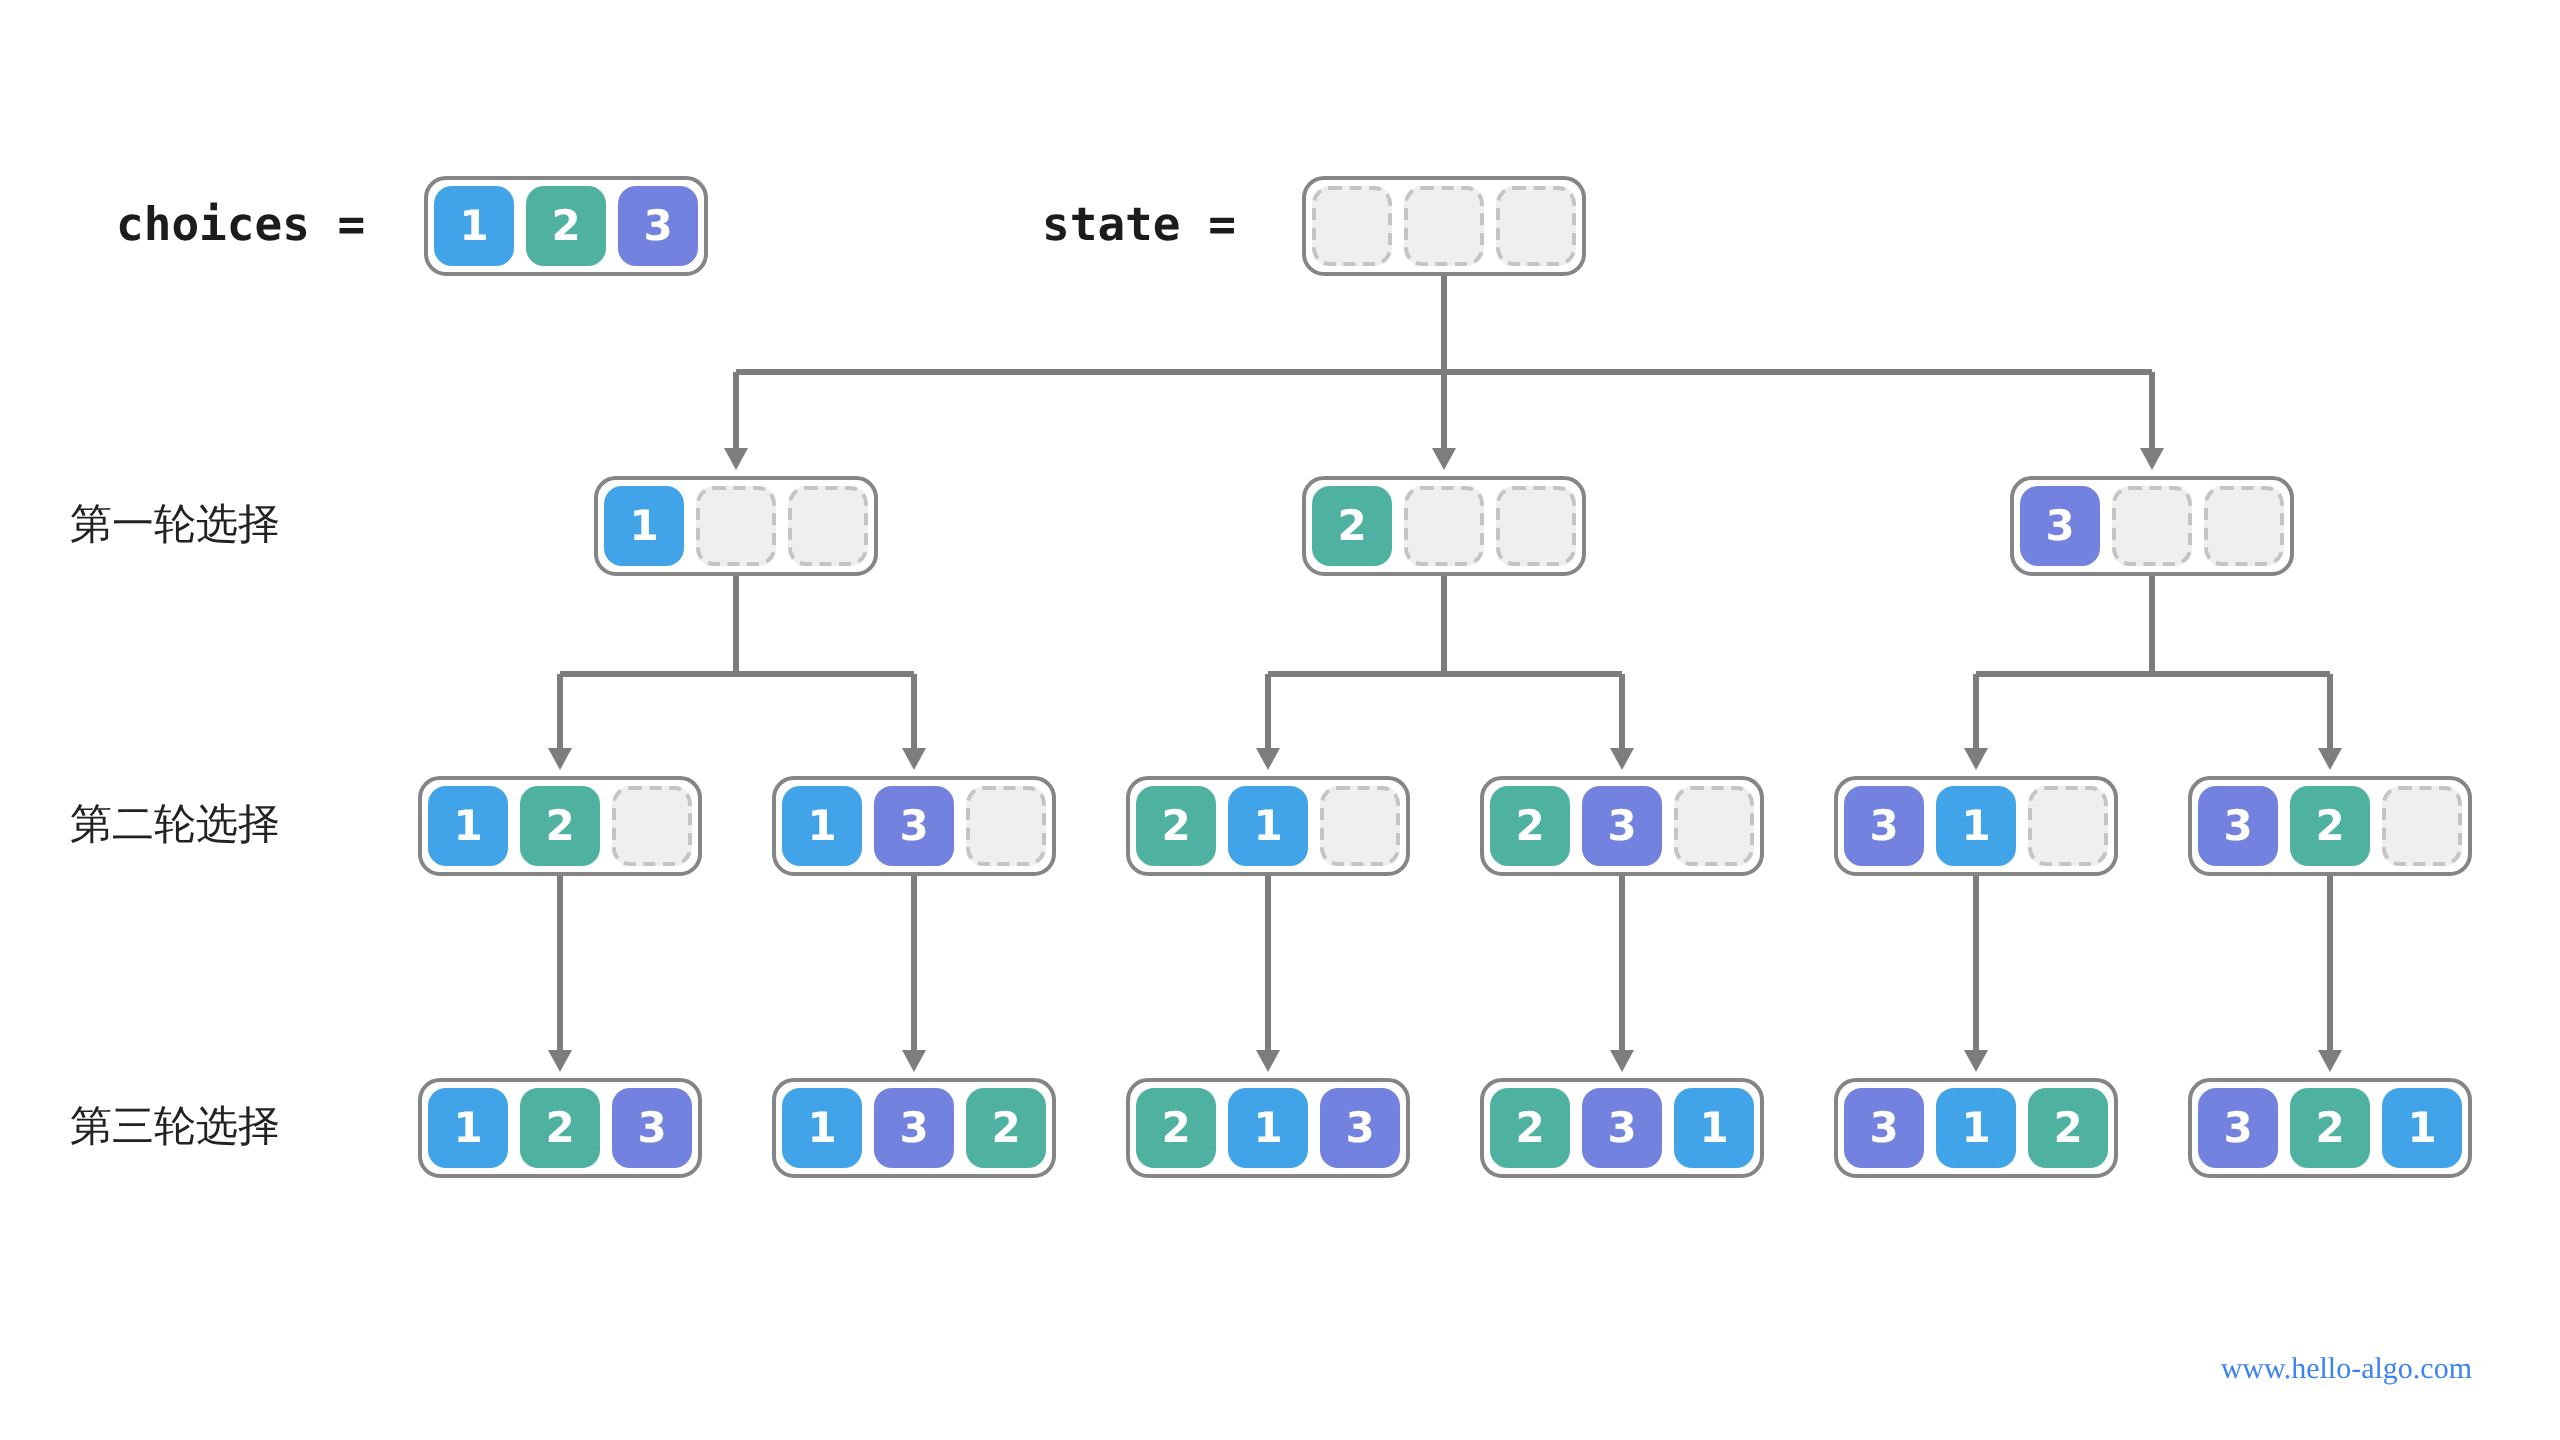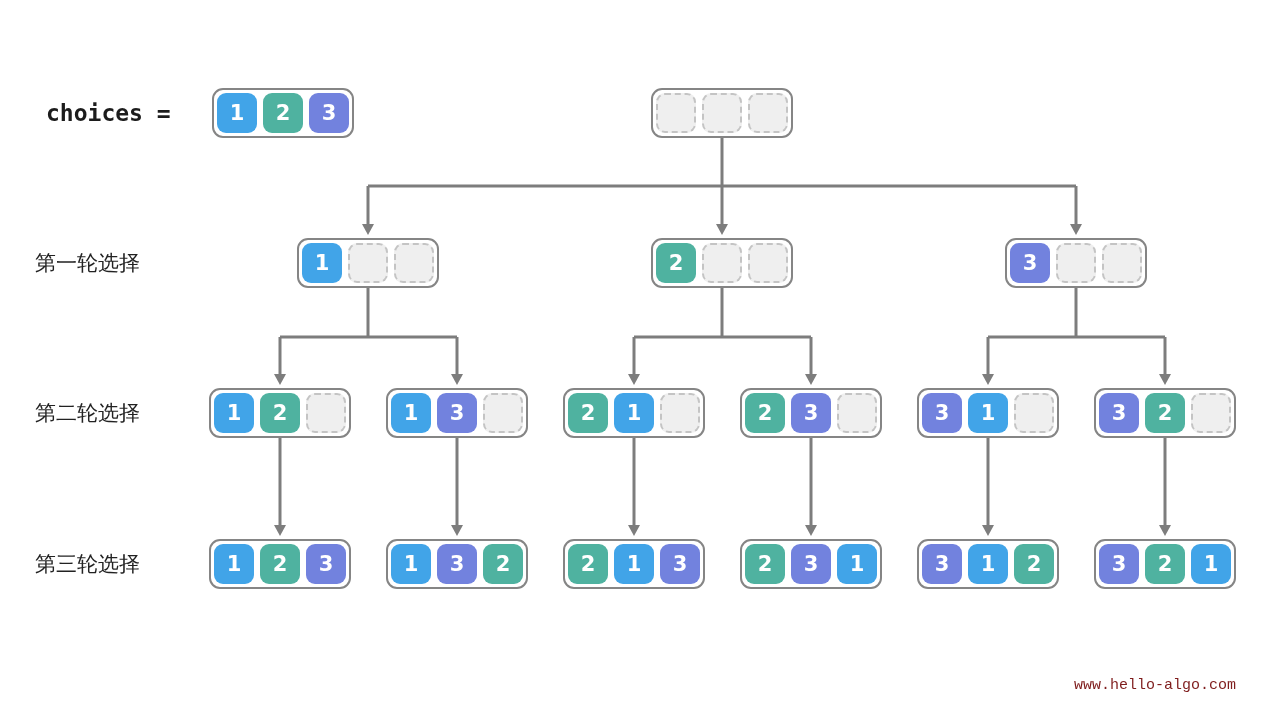--- a/index.html
+++ b/index.html
@@ -63,23 +63,23 @@
     color: #ffffff;
   }
   .tile.empty {
     background: #efefef;
     border: 2px dashed #c4c4c4;
   }
   #watermark {
     position: absolute;
     right: 44px;
     top: 677px;
-    font-family: Liberation Mono, monospace;
+    font-family: Liberation Serif, serif;
     font-size: 15px;
-    color: #7f1d1d;
+    color: #3b82f6;
   }
 </style>
 </head>
 <body>
 
 <div id="canvas">
   <svg id="connectors" viewBox="0 0 1280 720">
       <defs>
         <marker id="arrow" markerUnits="userSpaceOnUse" markerWidth="14" markerHeight="14" refX="2" refY="6" orient="auto">
           <path d="M0,0 L11,6 L0,12 Z" fill="#7d7d7d"></path>
@@ -103,21 +103,22 @@
       <path d="M988,337 L988,376" stroke="#7d7d7d" stroke-width="3" fill="none" marker-end="url(#arrow)"></path>
       <path d="M1165,337 L1165,376" stroke="#7d7d7d" stroke-width="3" fill="none" marker-end="url(#arrow)"></path>
       <path d="M280,436 L280,527" stroke="#7d7d7d" stroke-width="3" fill="none" marker-end="url(#arrow)"></path>
       <path d="M457,436 L457,527" stroke="#7d7d7d" stroke-width="3" fill="none" marker-end="url(#arrow)"></path>
       <path d="M634,436 L634,527" stroke="#7d7d7d" stroke-width="3" fill="none" marker-end="url(#arrow)"></path>
       <path d="M811,436 L811,527" stroke="#7d7d7d" stroke-width="3" fill="none" marker-end="url(#arrow)"></path>
       <path d="M988,436 L988,527" stroke="#7d7d7d" stroke-width="3" fill="none" marker-end="url(#arrow)"></path>
       <path d="M1165,436 L1165,527" stroke="#7d7d7d" stroke-width="3" fill="none" marker-end="url(#arrow)"></path>
     </svg>
 
-  <span class="mono-label" style="left:46px; top:88px;">choices =</span>
+  <span class="mono-label" style="left:58px; top:88px;">choices =</span>
+  <span class="mono-label" style="left:521px; top:88px;">state =</span>
 
   <span class="row-label" style="left:35px; top:238px;">第一轮选择</span>
   <span class="row-label" style="left:35px; top:539px;">第三轮选择</span>
   <span class="row-label" style="left:35px; top:388px;">第二轮选择</span>
 
   <span id="watermark">www.hello-algo.com</span>
 <div class="box" style="left: 283px; top: 88px;">
       <div class="tile" style="background: rgb(65, 164, 232);">1</div>
       <div class="tile" style="background: rgb(79, 178, 160);">2</div>
       <div class="tile" style="background: rgb(114, 130, 222);">3</div>

